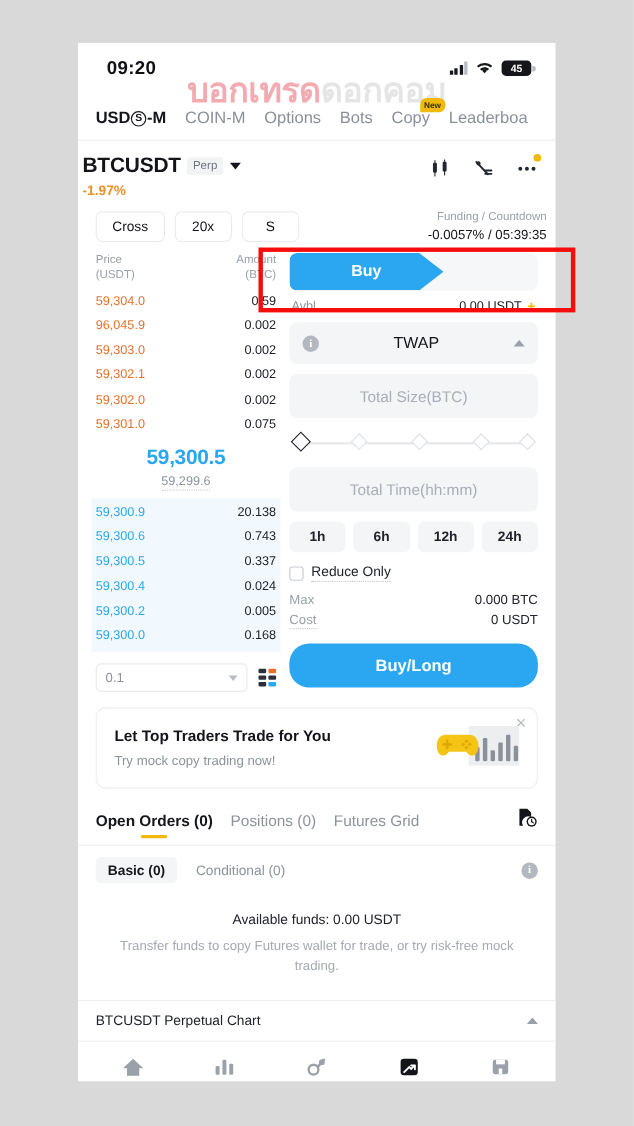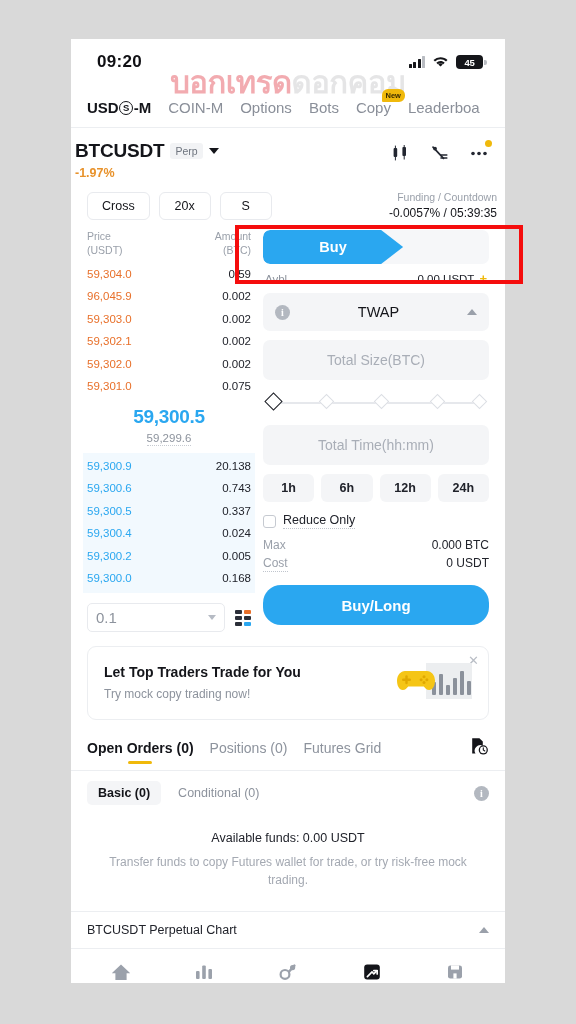--- a/index.html
+++ b/index.html
@@ -131,21 +131,21 @@
   .mid { text-align: center; padding: 8px 0 7px 0; }
   .mid .big { font-size: 19px; font-weight: 700; color: #2aa7f0; letter-spacing: -.3px; }
   .mid .sub {
     font-size: 11.5px; color: #8d939d; margin-top: 2px;
     display: inline-block; border-bottom: 1px dotted #c7cbd2; padding-bottom: 1px;
   }
   .tickrow { display: flex; align-items: center; gap: 10px; margin-top: 10px; }
   .tick {
     flex: 1; border: 1px solid #e8eaee; border-radius: 5px;
     display: flex; align-items: center; justify-content: space-between;
-    padding: 5px 8px; font-size: 15px; color: #8d939d;
+    padding: 5px 8px; font-size: 12px; color: #8d939d;
   }
   .tick .cd { width:0;height:0;border-left:4px solid transparent;border-right:4px solid transparent;border-top:5px solid #b6bbc4; }
   .depthicon { display: grid; grid-template-columns: 7px 7px; grid-template-rows: repeat(3, 4px); gap: 2px; }
   .depthicon i { display:block; background:#2b2f39; border-radius:1px; }
   .depthicon i.o { background:#e8702a; }
   .depthicon i.b { background:#2aa7f0; }
 
   
   .bstoggle {
     position: relative; display: flex; height: 34px;

